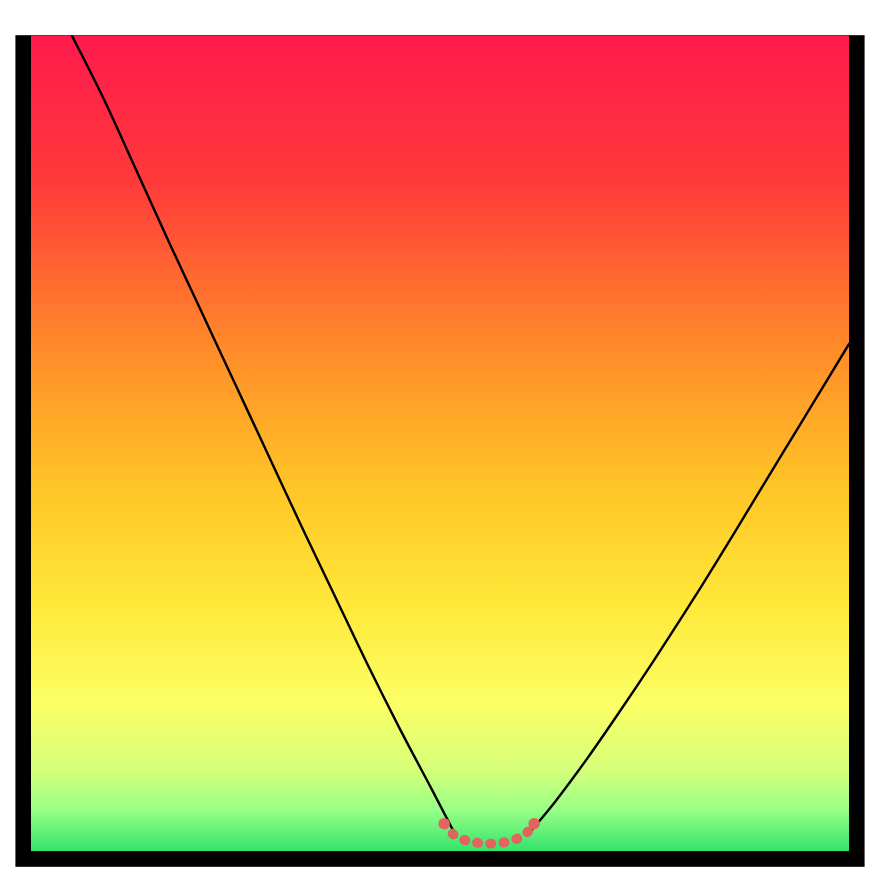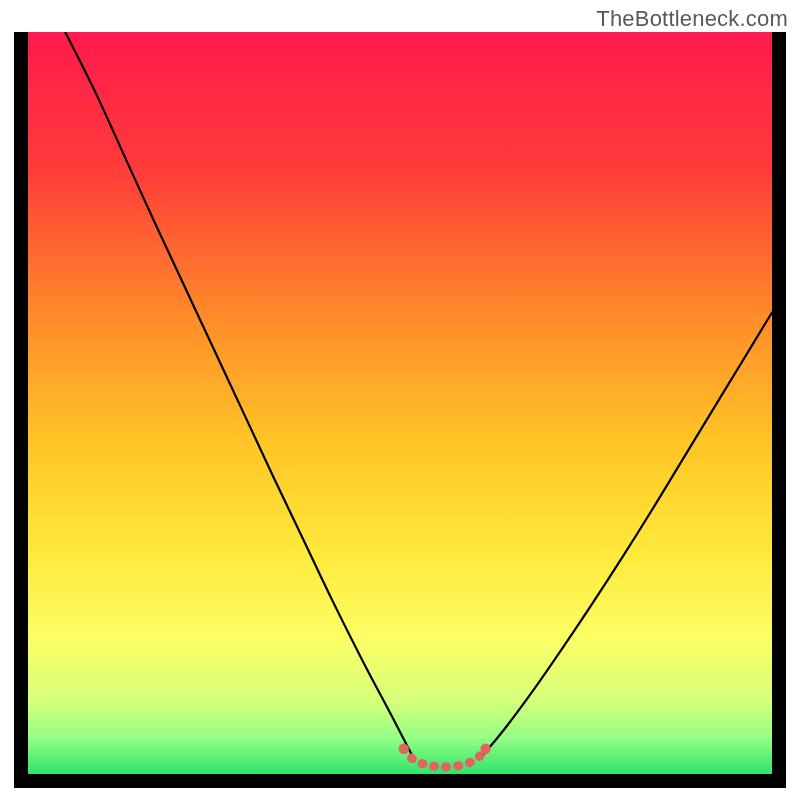--- a/index.html
+++ b/index.html
@@ -34,21 +34,20 @@
     width: 744px;
     height: 742px;
     overflow: hidden;
   }
   svg { display: block; }
 </style>
 </head>
 <body>
 
 <div class="stage">
-  <div class="watermark">TheBottleneck.com</div>
 
   <div class="plot-frame">
     <div class="plot-inner">
       <svg id="chart-svg" width="744" height="742" viewBox="0 0 744 742" preserveAspectRatio="none">
         <defs>
           <linearGradient id="bg-grad" x1="0" y1="0" x2="0" y2="1">
               <stop offset="0.0%" stop-color="#ff1a4d"></stop>
               <stop offset="18.0%" stop-color="#ff3a3a"></stop>
               <stop offset="38.0%" stop-color="#ff8a2a"></stop>
               <stop offset="55.0%" stop-color="#ffc426"></stop>

